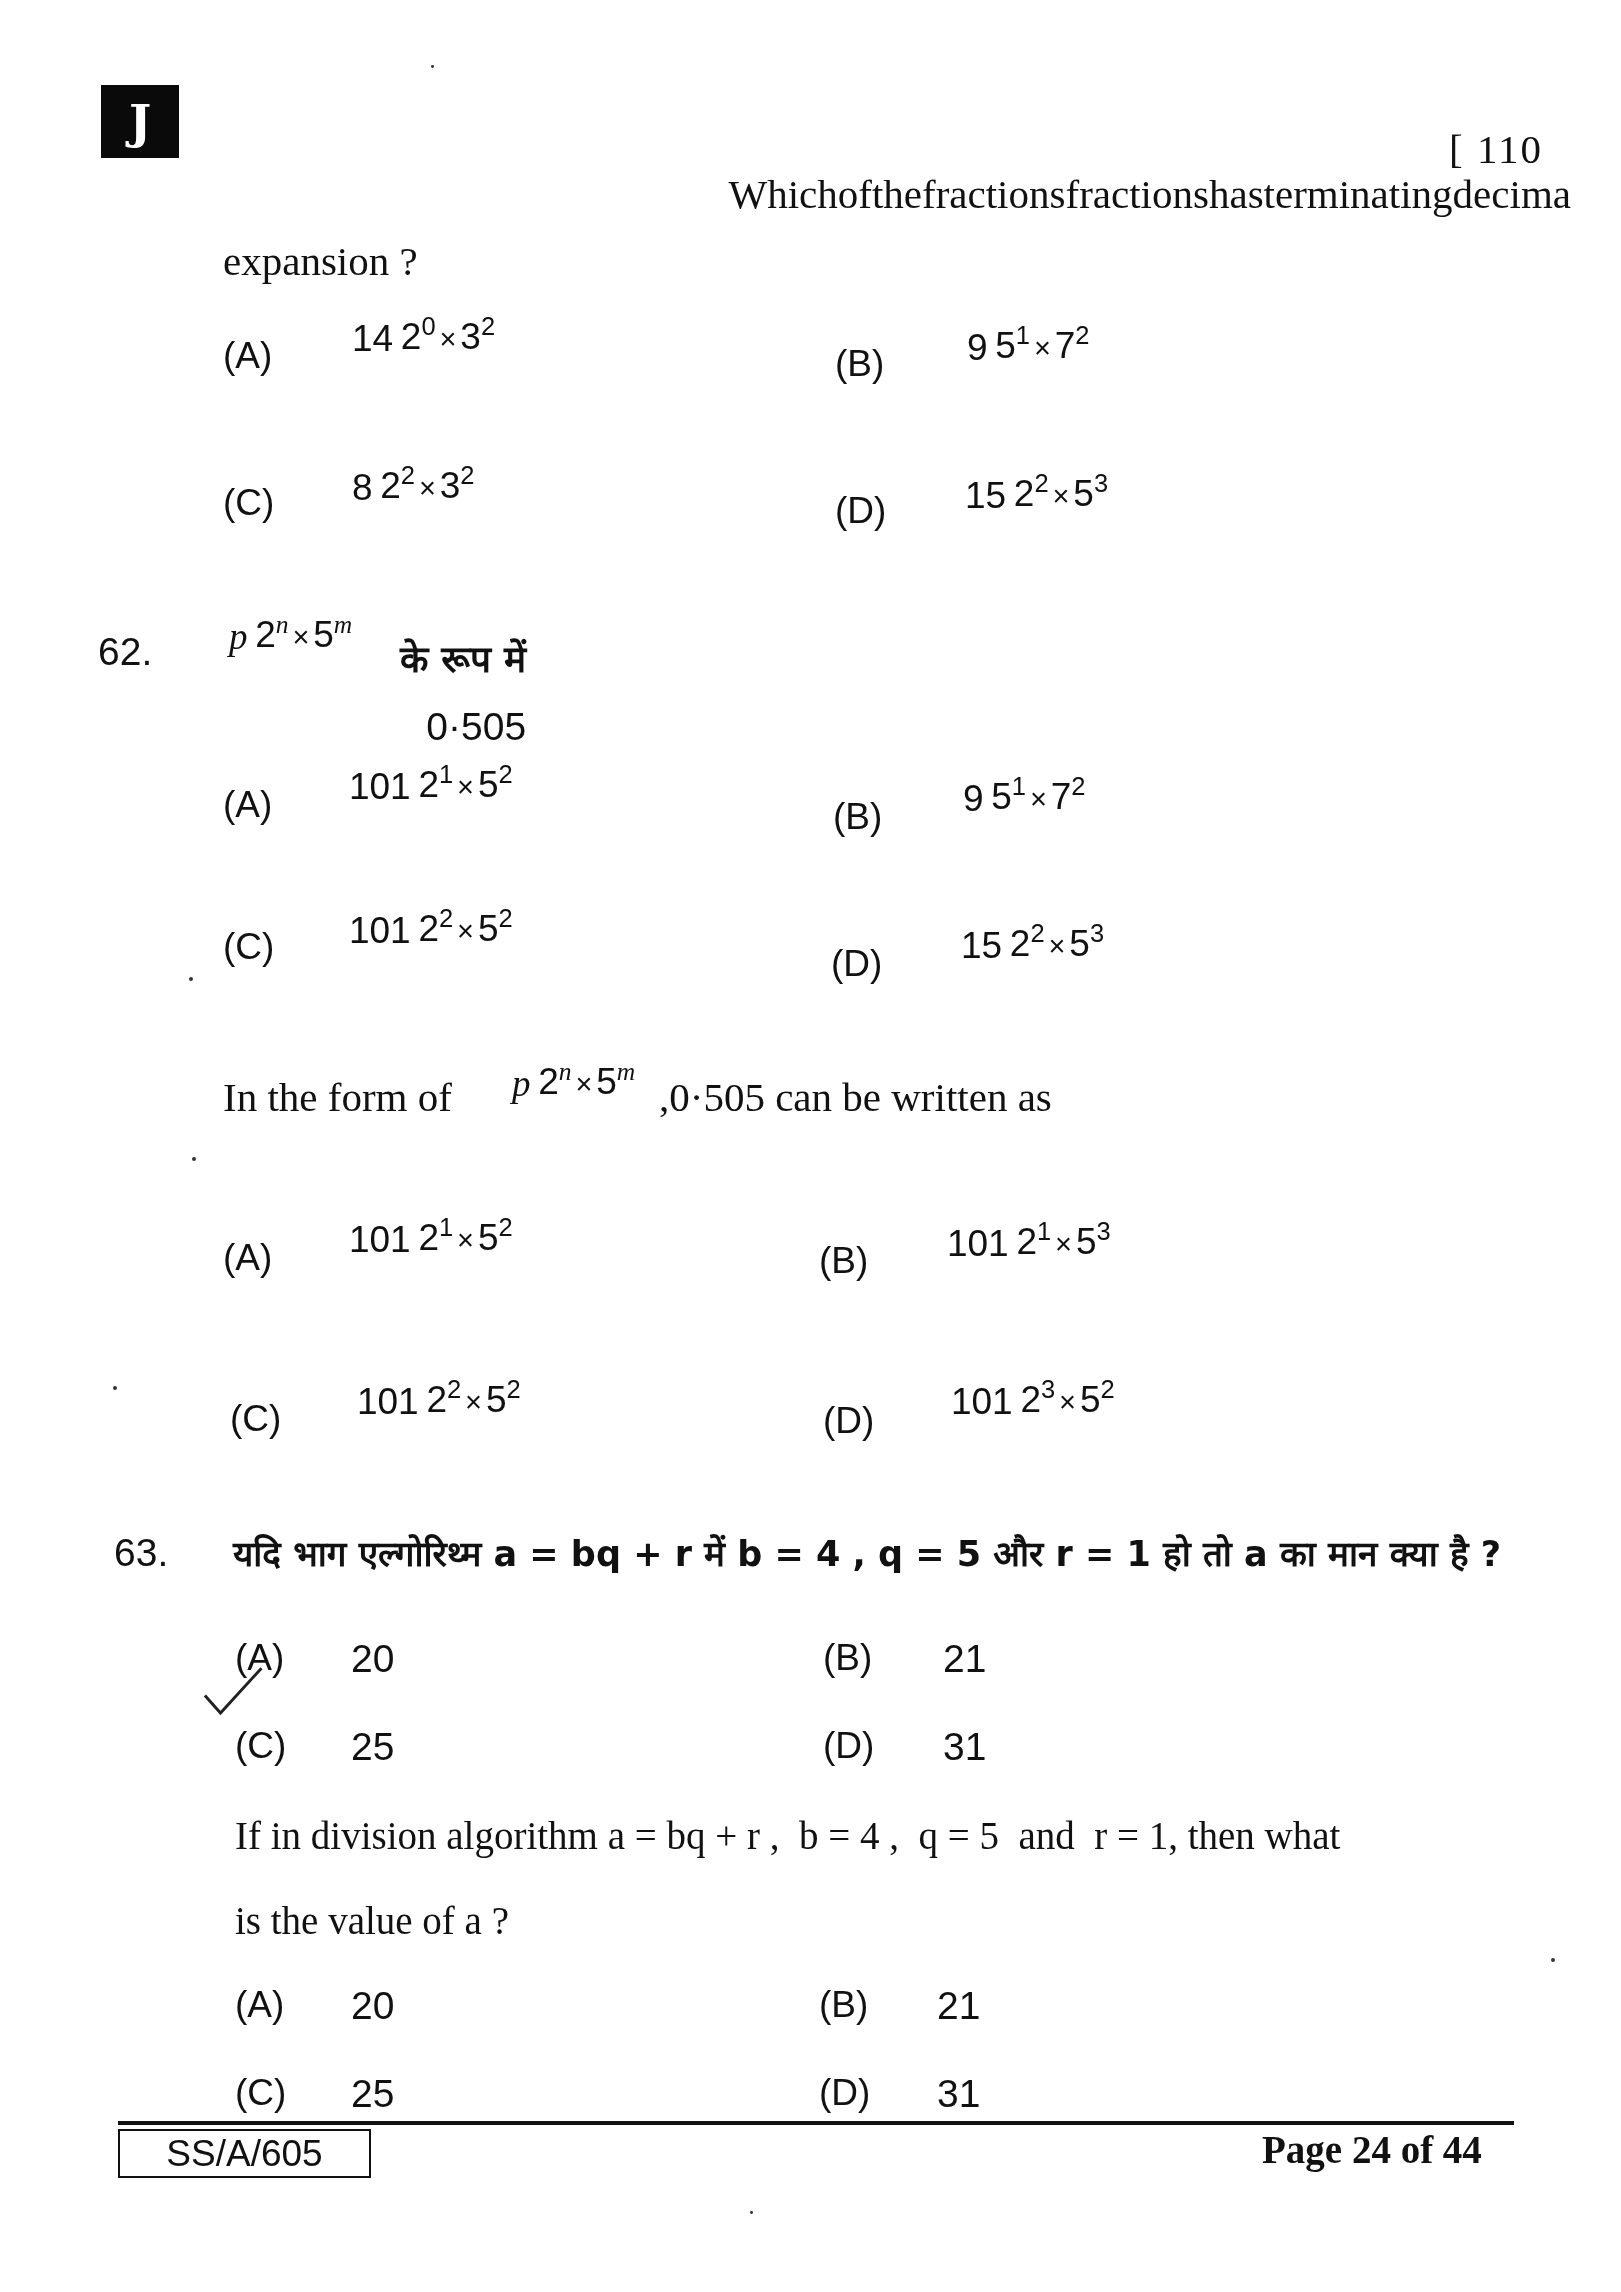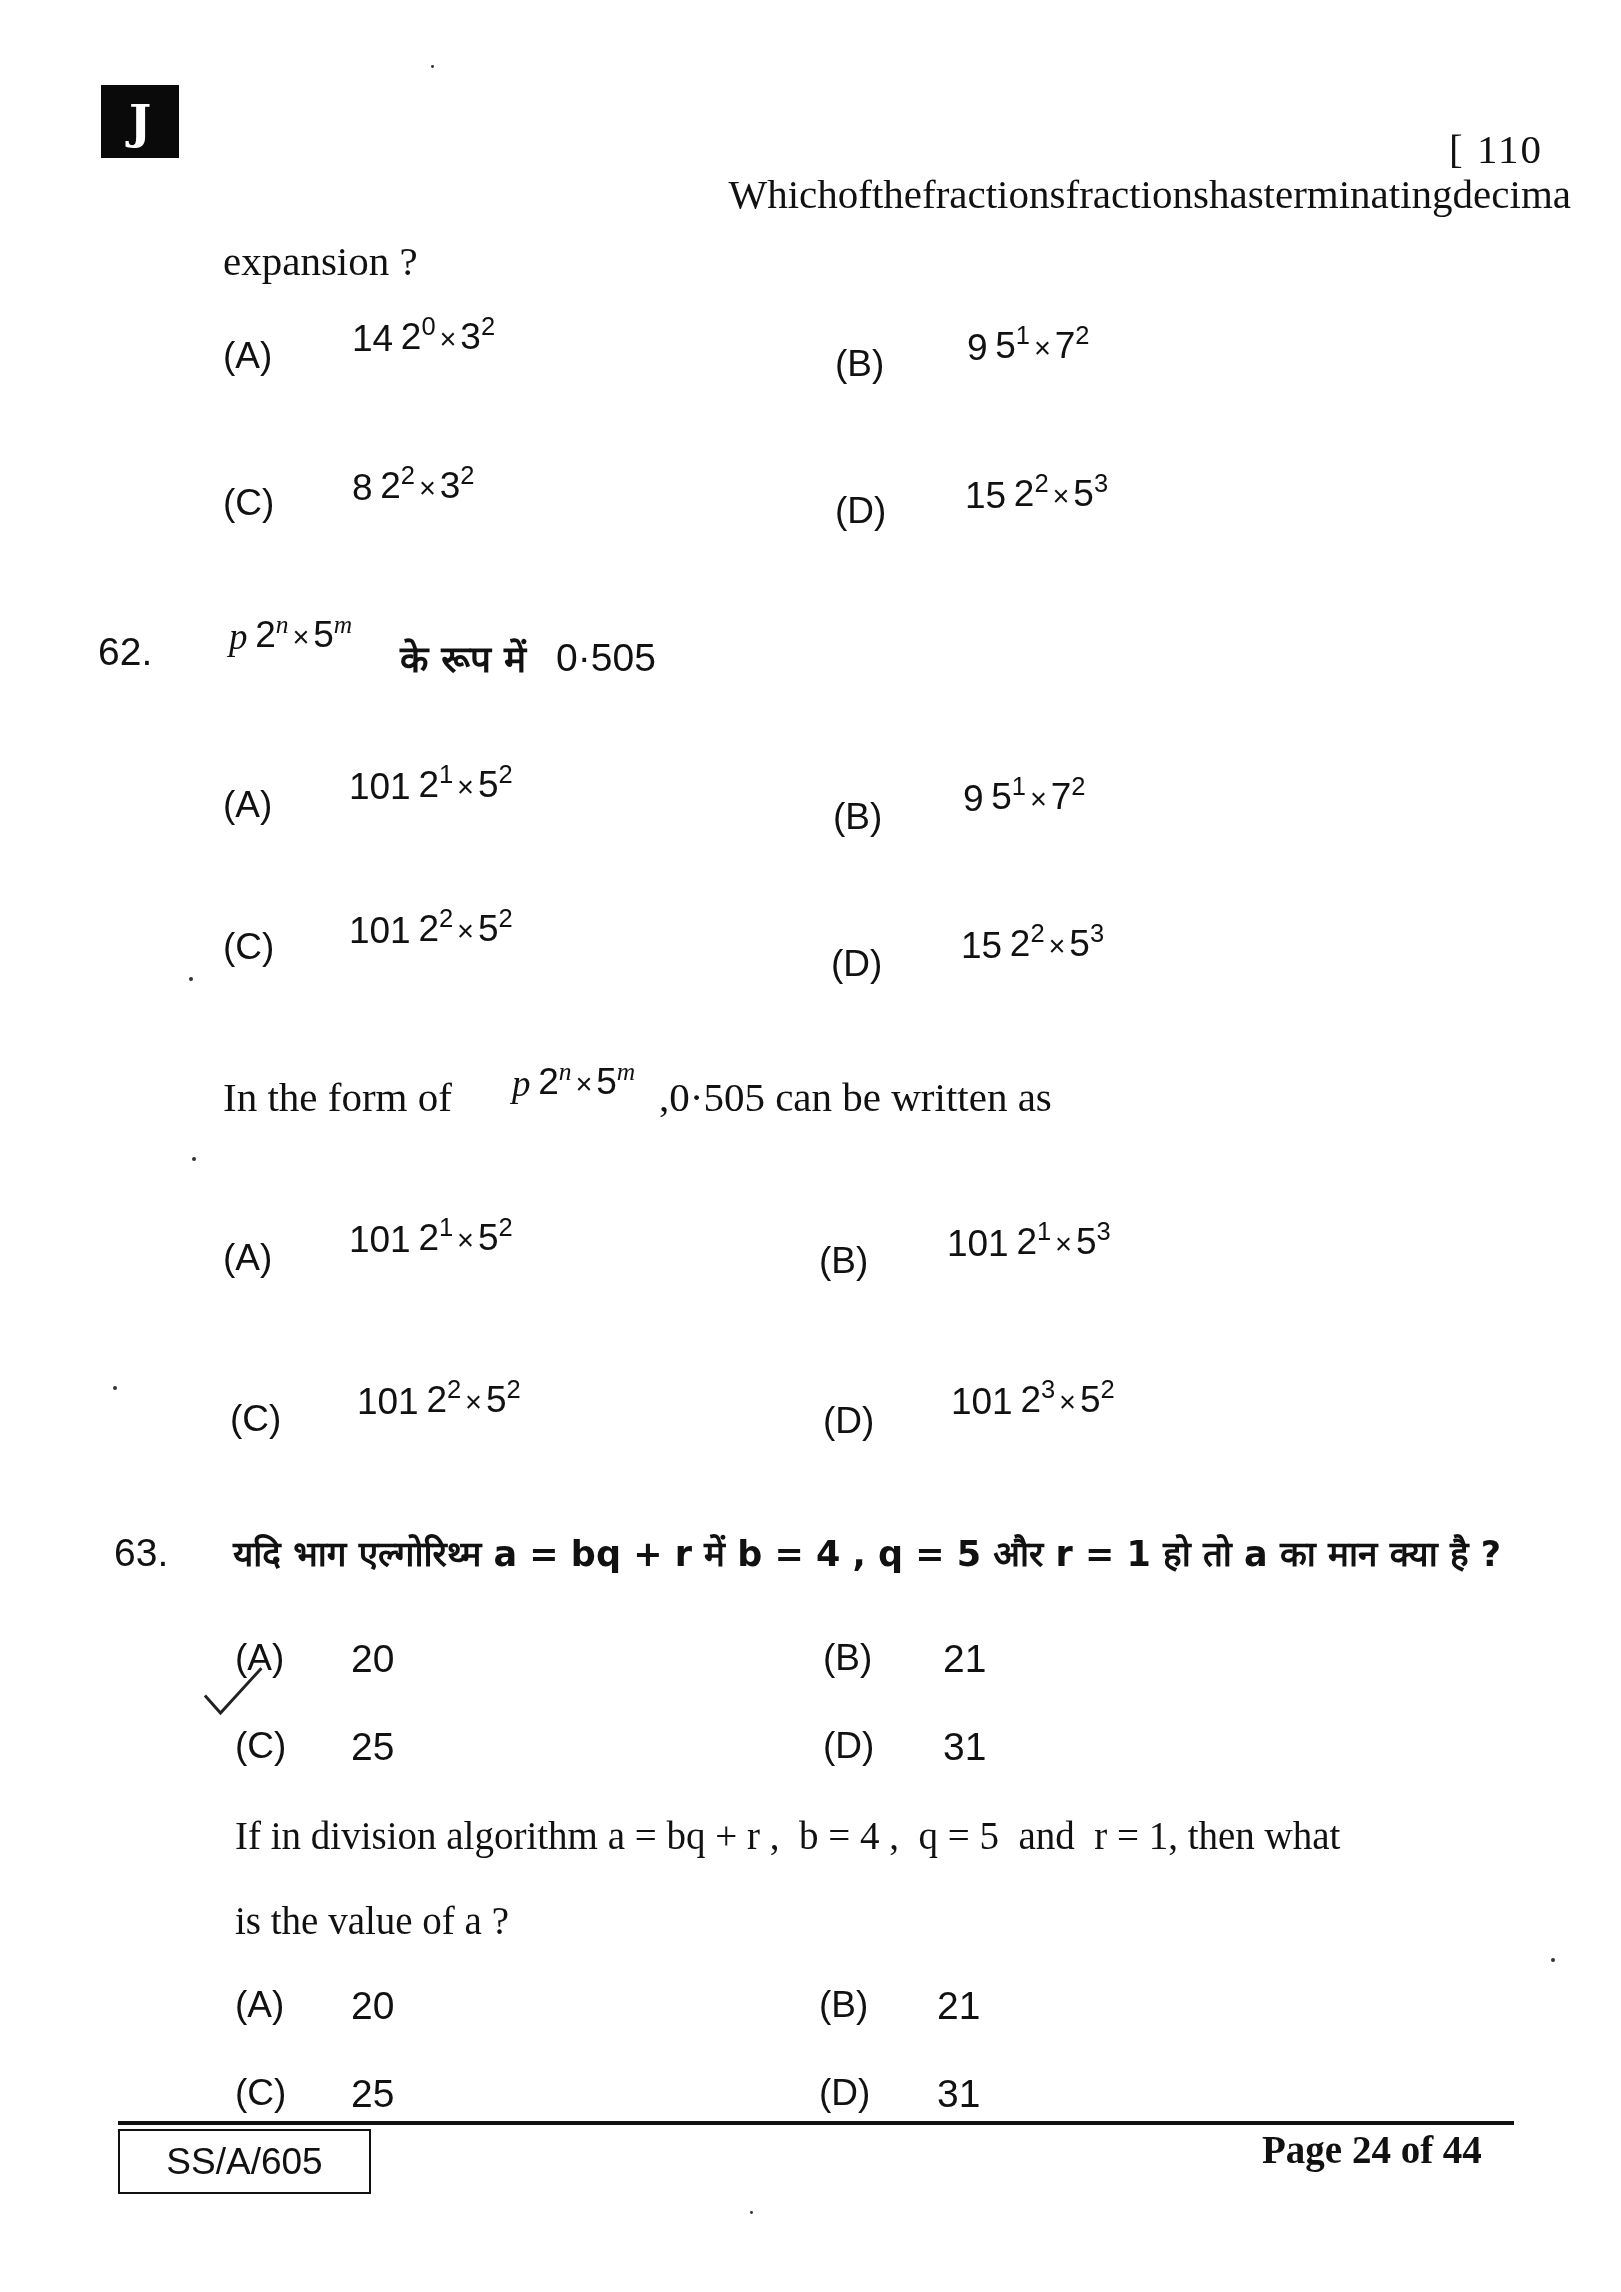--- a/index.html
+++ b/index.html
@@ -17,21 +17,21 @@
   .opt-label { font-family: "Liberation Sans", sans-serif; font-size: 37px; }
   .frac { display: inline-flex; flex-direction: row; align-items: center; font-family: "Liberation Sans", sans-serif; }
   .frac .num { font-size: 37px; line-height: 43px; padding: 0 3.9px; }
   .frac .bar { height: 2.9px; background: #111; align-self: stretch; }
   .frac .den { font-size: 37px; line-height: 49px; padding: 0 3.9px; white-space: nowrap; }
   .frac sup { font-size: 25.5px; vertical-align: 13.7px; line-height: 0; }
   .frac .times { font-size: 29px; margin: 0 3.9px; }
   .ital { font-style: italic; font-family: "Liberation Serif", serif; }
   .justify-line { display: flex; justify-content: flex-end; }
   .footer-rule { left: 118px; top: 2121px; width: 1396px; height: 3.9px; background: #111; }
-  .code-box { left: 118px; top: 2129px; width: 253px; height: 65px; border: 2.9px solid #111;
+  .code-box { left: 118px; top: 2129px; width: 253px; height: 49px; border: 2.9px solid #111;
               font-family: "Liberation Sans", sans-serif; font-size: 37px; display: flex;
               align-items: center; justify-content: center; box-sizing: border-box; }
   .page-no { left: 1262px; top: 2127px; font-family: "Liberation Serif", serif; font-size: 39px; font-weight: bold; }
   .tick { left: 201px; top: 1666px; }
   .stray { background: #333; border-radius: 50%; }
 </style>
 </head>
 <body>
 
 <div class="abs paper-badge">
@@ -75,21 +75,21 @@
   <span class="bar"></span>
   <span class="den"><span>2</span><sup>2</sup><span class="times">×</span><span>5</span><sup>3</sup></span>
 </div>
 
 <div class="abs qnum" style="left:98px; top:630px;">62.</div>
 <div class="abs frac" style="left:225px; top:610px;">
   <span class="num ital">p</span>
   <span class="bar"></span>
   <span class="den"><span>2</span><sup class="ital">n</sup><span class="times">×</span><span>5</span><sup class="ital">m</sup></span>
 </div>
-<div class="abs" style="left:400px; top:632px; display:flex; align-items:center; gap:30px;">
+<div class="abs" style="left:400px; top:632px; display:flex; align-items:flex-end; gap:22px;flex-direction:column;">
   <span class="hindi">के रूप में</span>
   <span class="sans-text">0·505</span>
 </div>
 
 <div class="abs opt-label" style="left:223px; top:784px;">(A)</div>
 <div class="abs frac" style="left:345px; top:760px;">
   <span class="num">101</span>
   <span class="bar"></span>
   <span class="den"><span>2</span><sup>1</sup><span class="times">×</span><span>5</span><sup>2</sup></span>
 </div>

